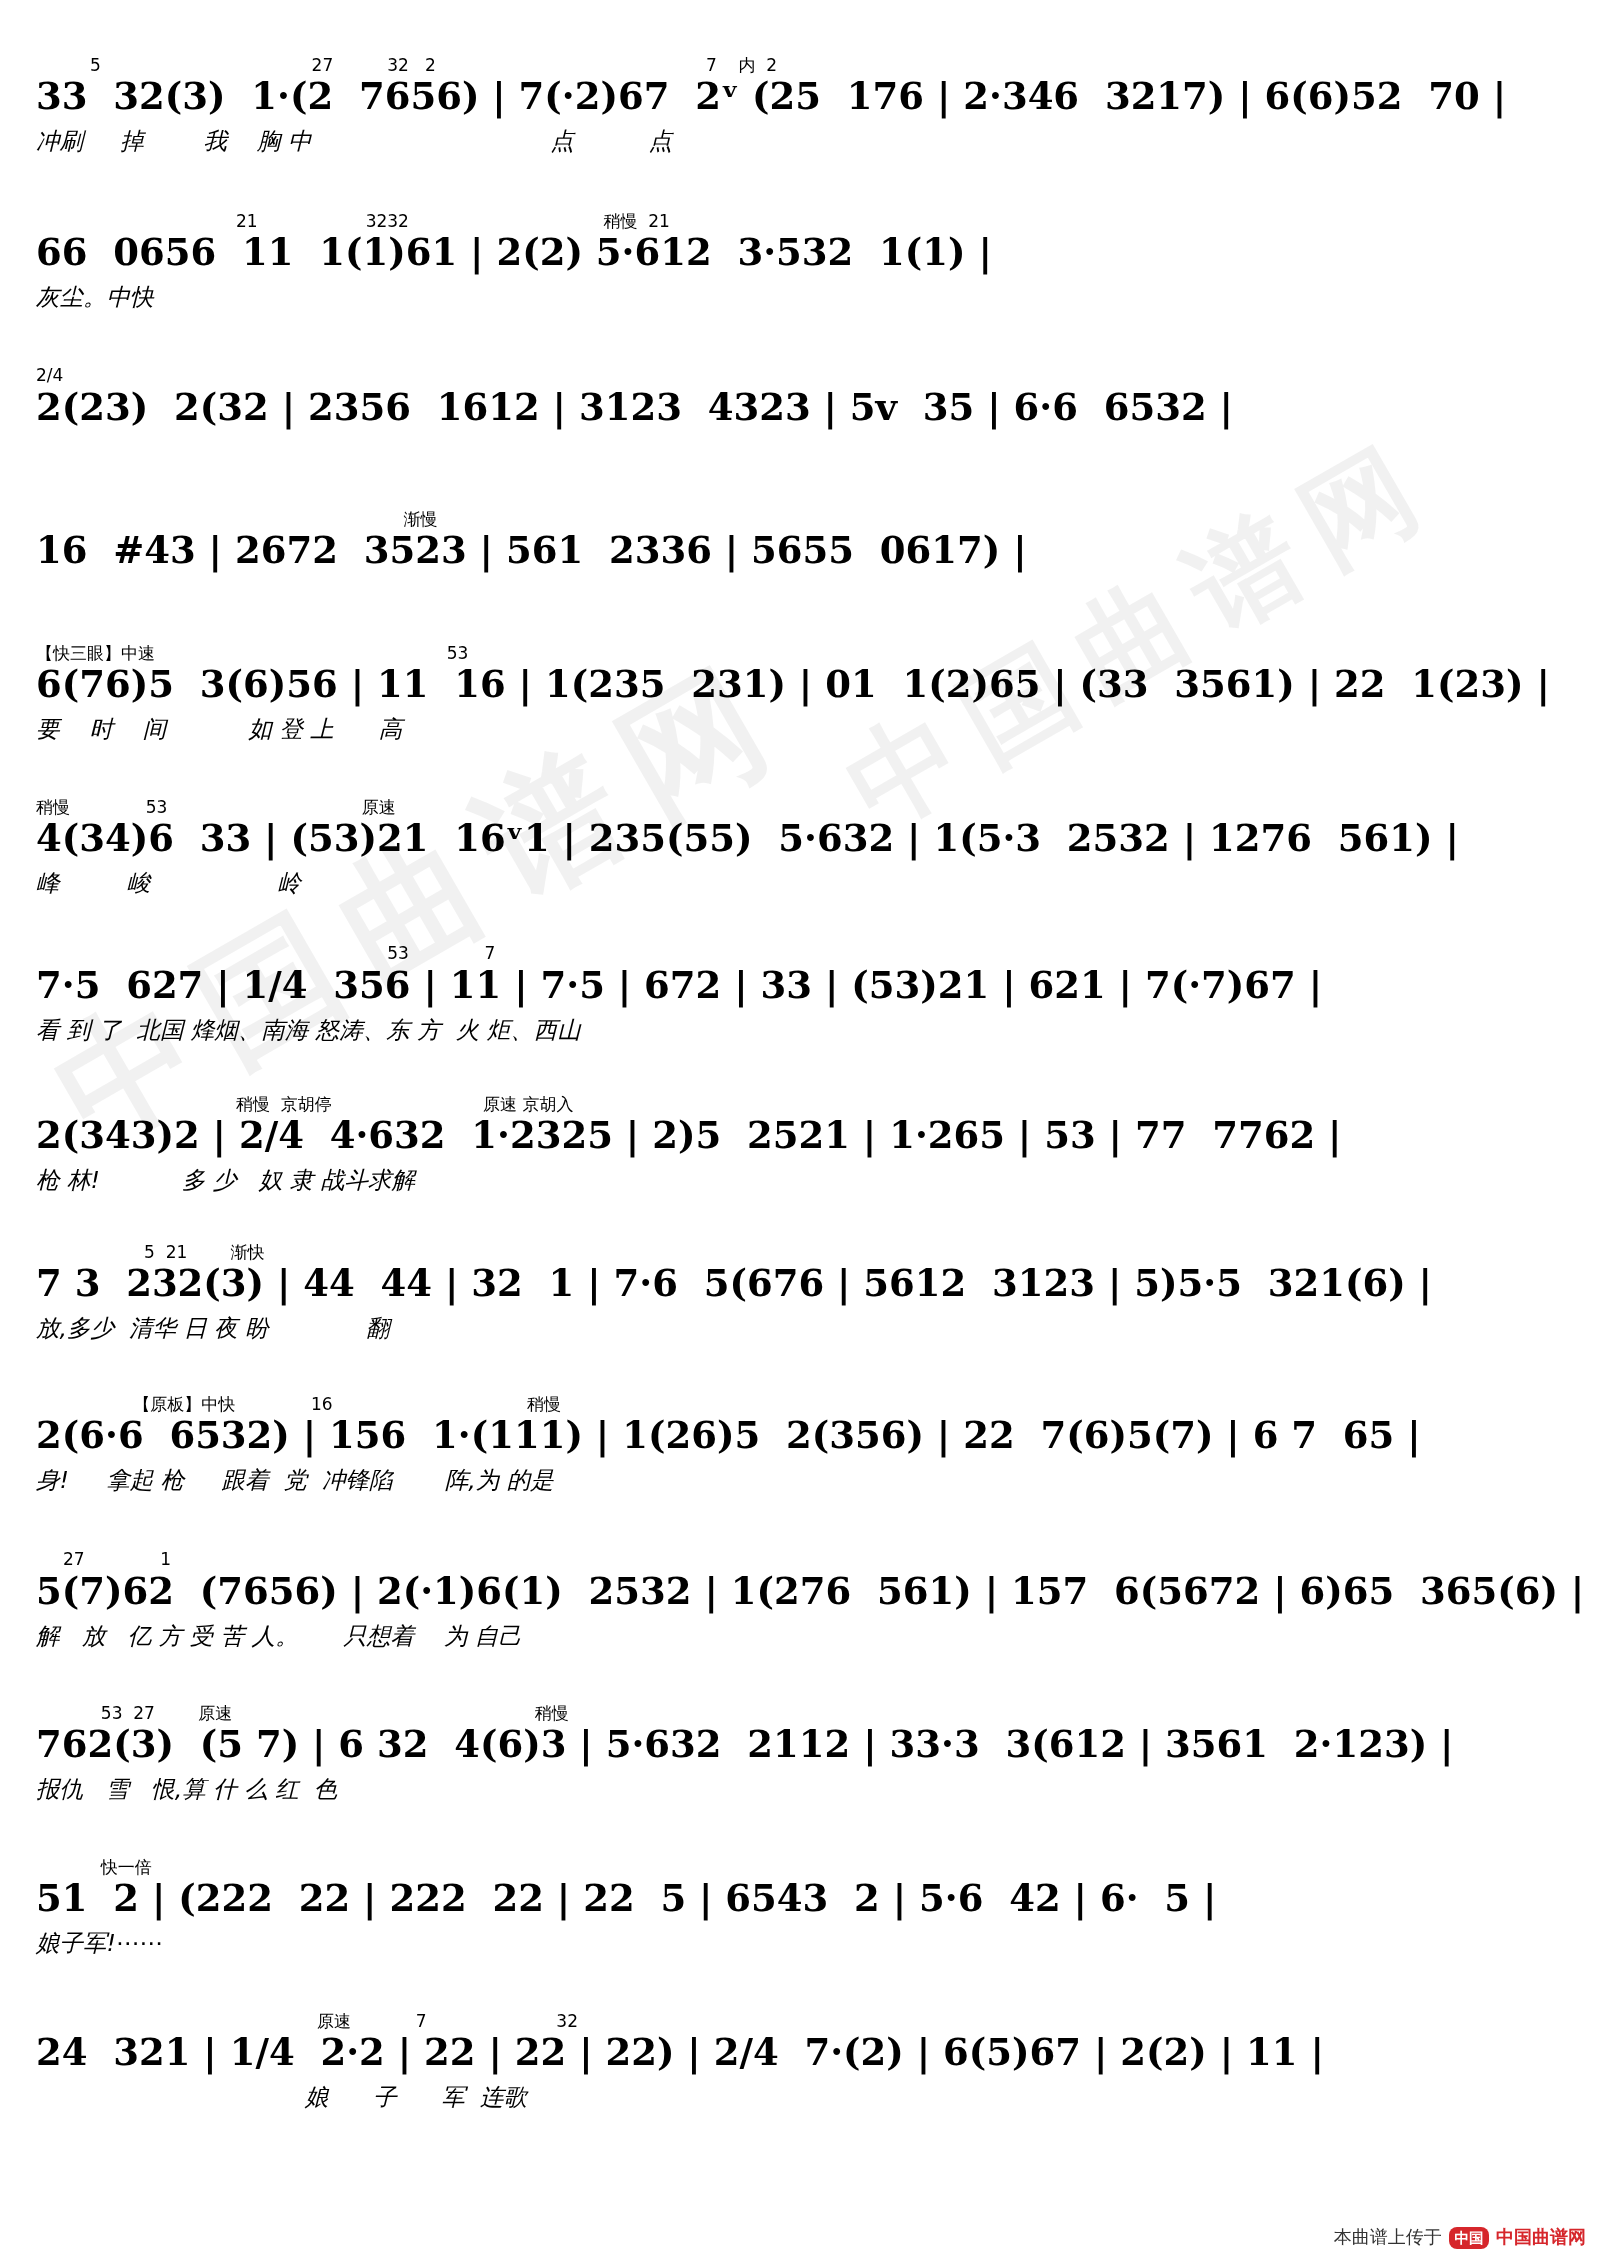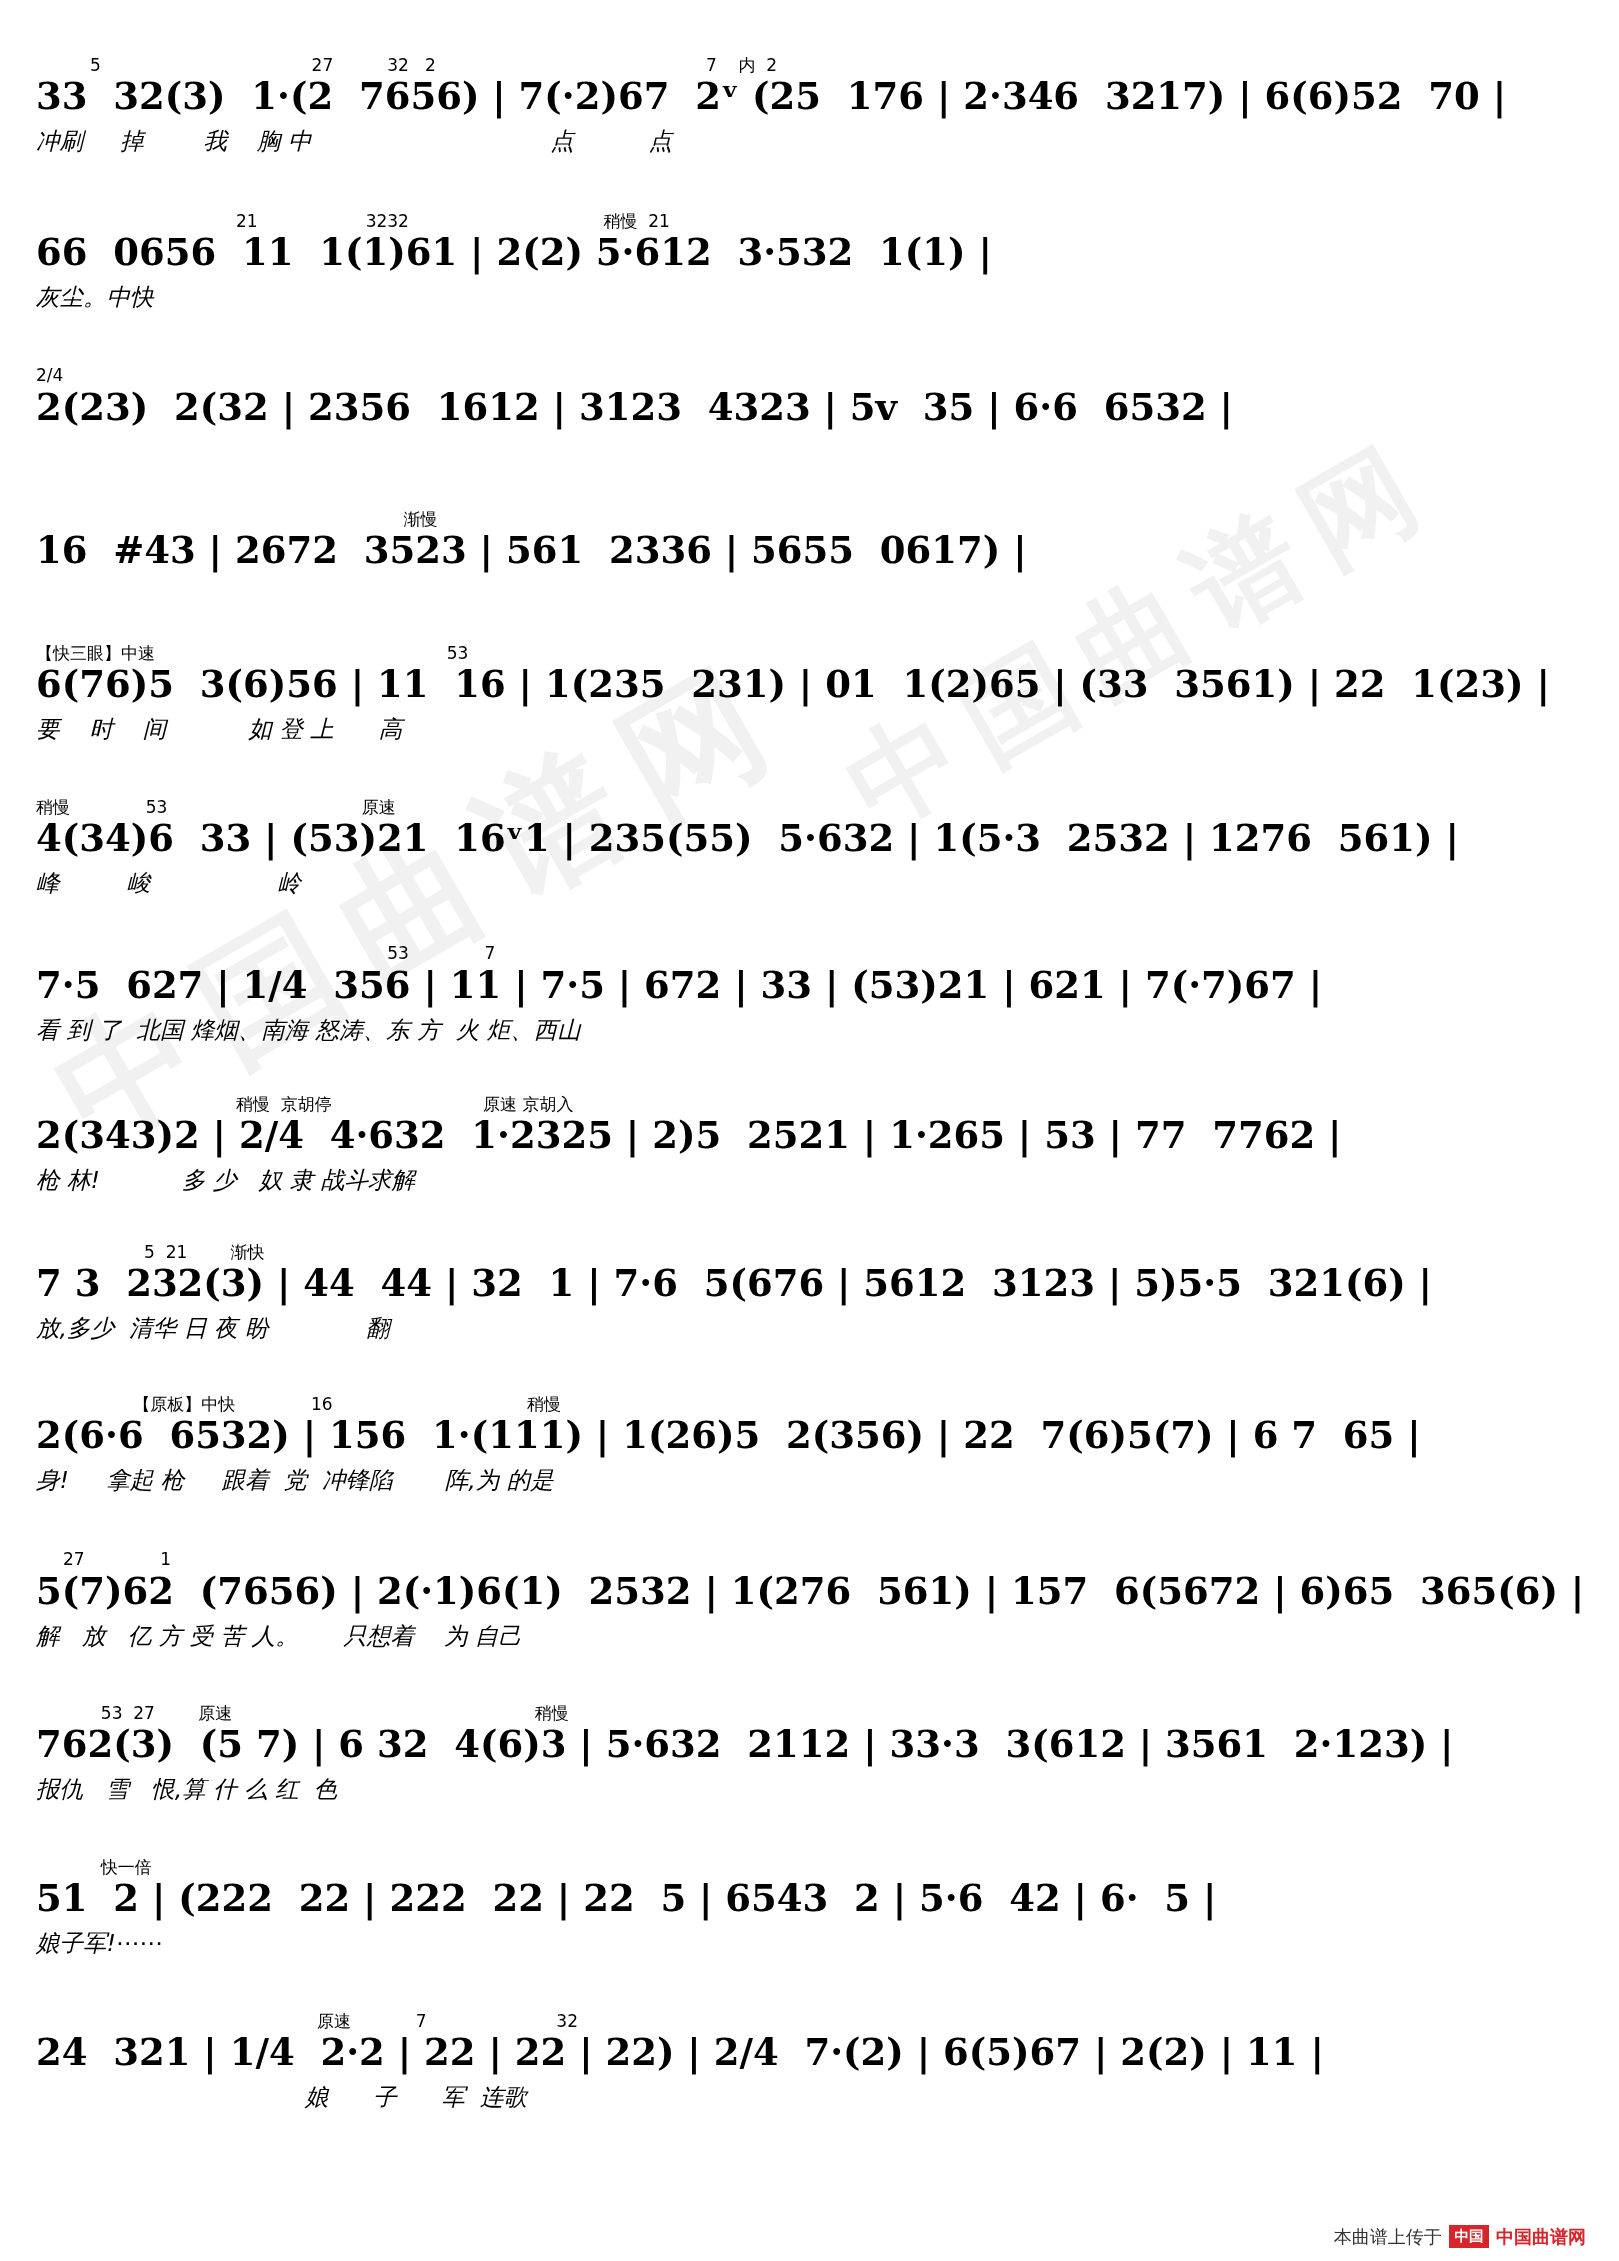--- a/index.html
+++ b/index.html
@@ -85,30 +85,30 @@
     color: #000;
   }
   .footer {
     position: absolute;
     right: 33px;
     bottom: 12.7px;
     font-family: "DejaVu Sans", sans-serif;
     font-size: 18px;
     color: #333;
     display: flex;
-    align-items: flex-start;
+    align-items: flex-end;
     gap: 7.2px;
   }
   .footer .logo {
     display: inline-block;
     background: #d6262b;
     color: #fff;
     font-size: 14.5px;
     padding: 1.8px 5.4px;
-    border-radius: 0;
+    border-radius: 8px;
     font-weight: bold;
   }
   .footer .site {
     color: #d6262b;
     font-weight: bold;
   }
 </style>
 </head>
 <body>
 

